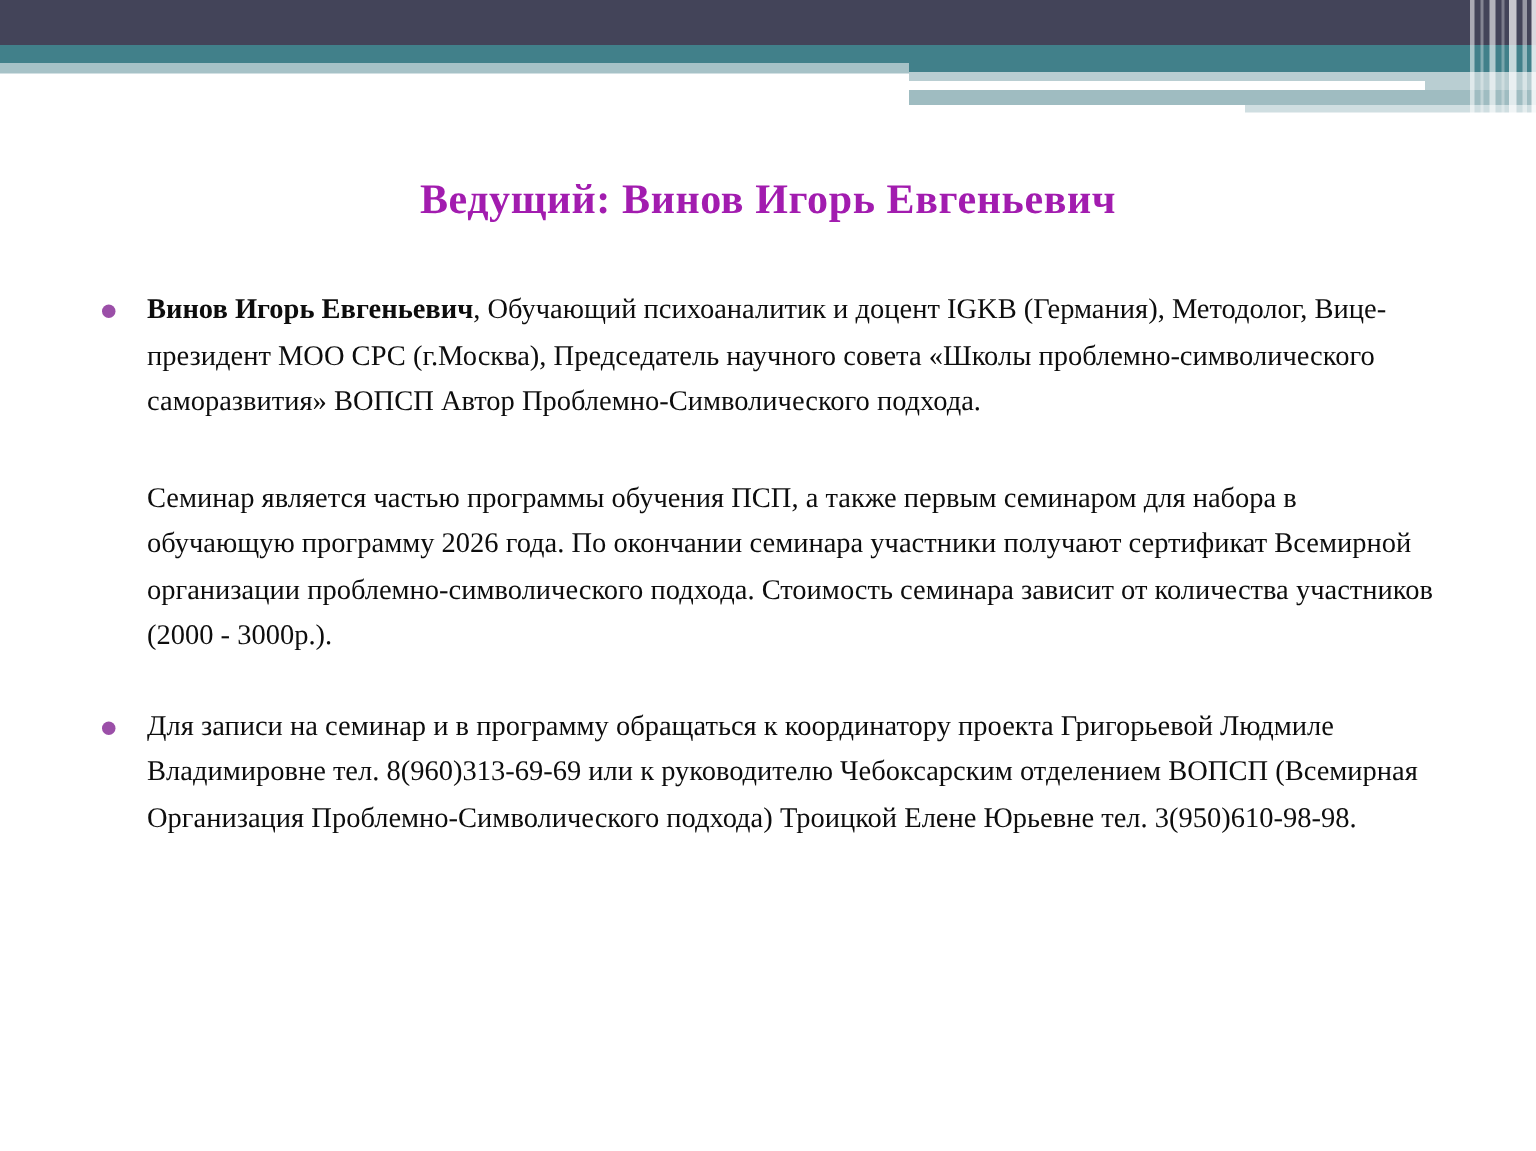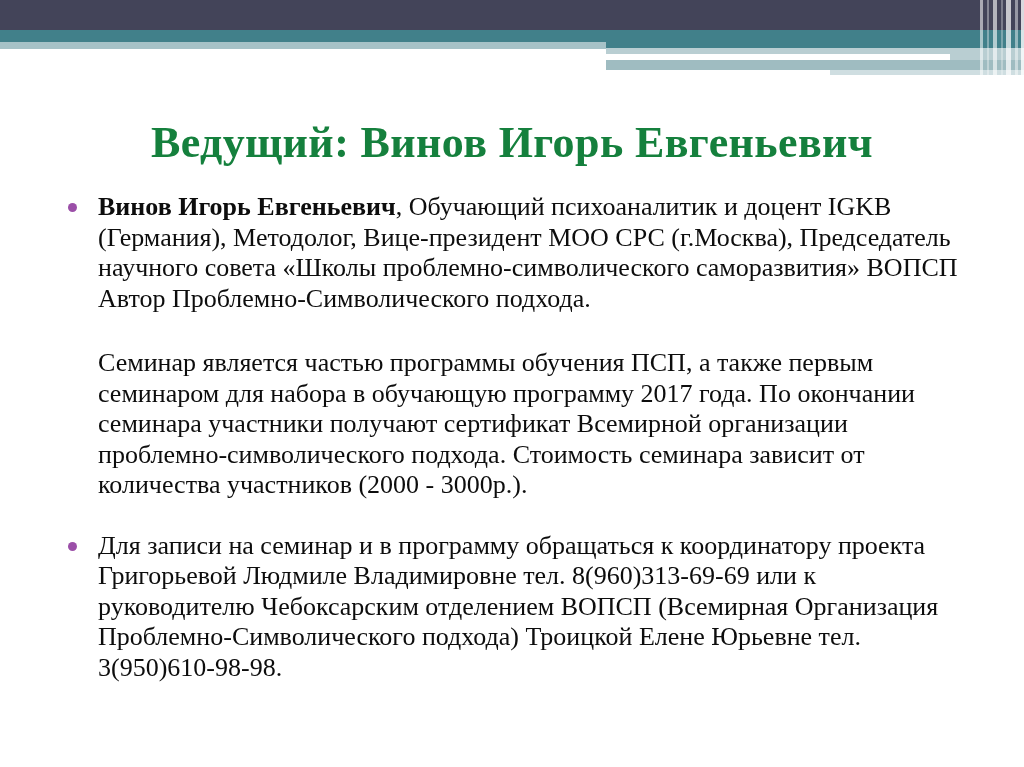--- a/index.html
+++ b/index.html
@@ -129,38 +129,38 @@
   .title-wrap {
     position: absolute;
     top: 118px;
     left: 0;
     width: 1024px;
     text-align: center;
   }
   .slide-title {
     margin: 0;
     font-family: "Liberation Serif", "DejaVu Serif", serif;
-    font-size: 44px;
+    font-size: 28px;
     font-weight: bold;
-    color: #15803d;
+    color: #a21caf;
     letter-spacing: 0.4px;
     line-height: 1.15;
   }
 
   
   .content {
     position: absolute;
     top: 192px;
     left: 60px;
     width: 904px;
   }
 
   .para {
     position: relative;
-    font-size: 26px;
+    font-size: 19px;
     line-height: 30.5px;
     color: #0d0d0d;
     text-align: left;
   }
 
   
   .para-bullet {
     padding-left: 38px;
   }
   .bullet-dot {
@@ -217,21 +217,21 @@
   <div class="content">
 
     <div class="para para-bullet">
       <span class="bullet-dot"></span>
       <span class="bold-name">Винов Игорь Евгеньевич</span><span>, Обучающий психоаналитик и доцент IGKB (Германия), Методолог, Вице-президент МОО СРС (г.Москва), Председатель научного совета «Школы проблемно-символического саморазвития» ВОПСП Автор Проблемно-Символического подхода.</span>
     </div>
 
     <div class="gap-md"></div>
 
     <div class="para para-plain">
-      <span> Семинар является частью программы обучения ПСП, а также первым семинаром для набора в обучающую программу 2017 года. По окончании семинара участники получают сертификат Всемирной организации проблемно-символического подхода. Стоимость семинара зависит от количества участников (2000 - 3000р.).</span>
+      <span> Семинар является частью программы обучения ПСП, а также первым семинаром для набора в обучающую программу 2026 года. По окончании семинара участники получают сертификат Всемирной организации проблемно-символического подхода. Стоимость семинара зависит от количества участников (2000 - 3000р.).</span>
     </div>
 
     <div class="gap-sm"></div>
 
     <div class="para para-bullet">
       <span class="bullet-dot"></span>
       <span>Для записи на семинар и в программу обращаться к координатору проекта Григорьевой Людмиле Владимировне тел. 8(960)313-69-69 или к руководителю Чебоксарским отделением ВОПСП (Всемирная Организация Проблемно-Символического подхода) Троицкой Елене Юрьевне тел. 3(950)610-98-98.</span>
     </div>
 
   </div>

